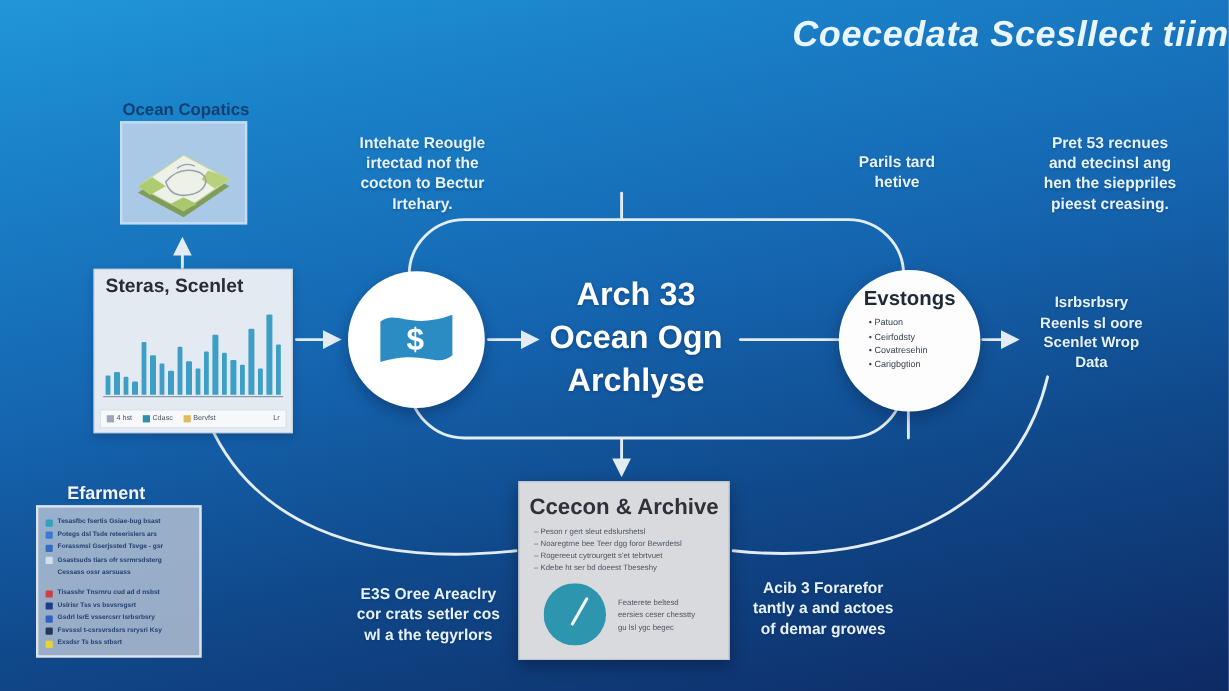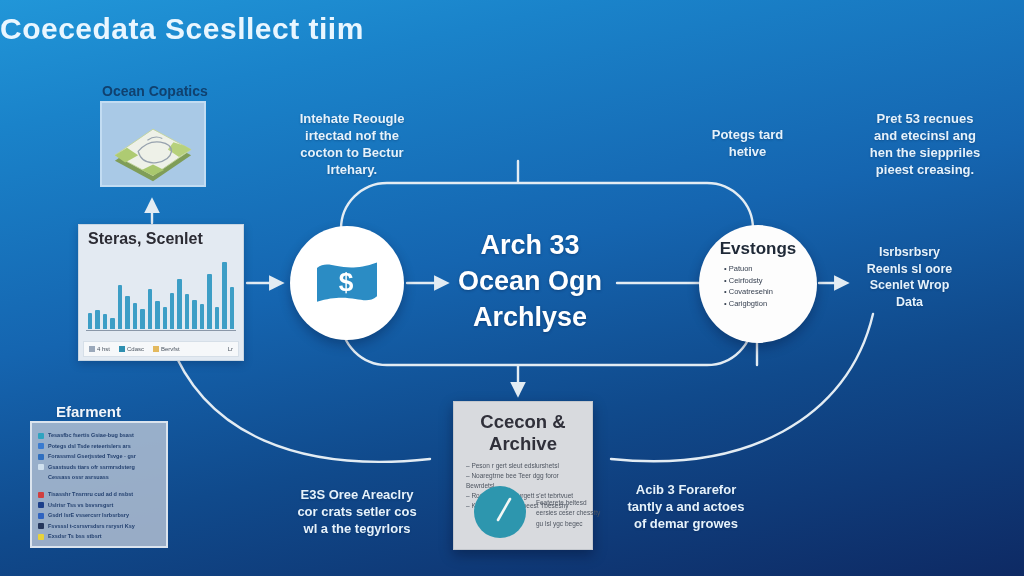--- a/index.html
+++ b/index.html
@@ -1,21 +1,21 @@
 <!DOCTYPE html>
 <html><head>
 <meta charset="utf-8">
 <style>
   html,body{margin:0;padding:0;}
   body{font-family:"Liberation Sans","DejaVu Sans",sans-serif;}
   .canvas{position:relative;width:1024px;height:576px;overflow:hidden;
     background:linear-gradient(168deg,#2196d8 0%,#1a83ca 16%,#1565b0 45%,#104a8c 68%,#0e2a64 100%);}
   svg.connectors{position:absolute;left:0;top:0;z-index:1;}
-  .title{position:absolute;left:0;right:0;top:12px;margin:0;text-align:left;
-    font-size:30px;font-weight:700;color:#e9f6ff;letter-spacing:.5px;z-index:2;}
+  .title{position:absolute;left:0;right:0;top:12px;margin:0;text-align:right;
+    font-size:30px;font-weight:700;color:#e9f6ff;letter-spacing:.5px;z-index:2;font-style:italic;}
   .map-label{position:absolute;left:102px;top:83px;font-size:14px;font-weight:700;color:#10416f;z-index:2;}
   .map-box{position:absolute;left:100px;top:101px;width:106px;height:86px;background:#a9c9e6;
     border:2px solid #c2dcf2;box-sizing:border-box;z-index:2;display:flex;align-items:center;justify-content:center;}
   .note{position:absolute;text-align:center;color:#e6f2fb;font-weight:600;font-size:13px;line-height:1.32;
     text-shadow:0 1px 2px rgba(10,40,80,.35);z-index:2;}
   .note-intehate{left:282px;top:110px;width:140px;}
   .note-actd{left:450px;top:111px;width:137px;}
   .note-parils{left:690px;top:126px;width:115px;}
   .note-pret{left:845px;top:110px;width:160px;}
   .note-desaidelins{left:852px;top:244px;width:115px;font-size:12.5px;}
@@ -35,22 +35,22 @@
   .cl-end{margin-left:auto;}
   .money-circle{position:absolute;left:290px;top:226px;width:114px;height:114px;border-radius:50%;
     background:#ffffff;z-index:3;display:flex;align-items:center;justify-content:center;
     box-shadow:0 5px 12px rgba(0,10,40,.3);}
   .center-text{position:absolute;left:425px;top:228px;width:210px;text-align:center;color:#ffffff;
     font-size:27px;font-weight:700;line-height:1.33;z-index:2;text-shadow:0 1px 3px rgba(8,30,70,.4);}
   .evstongs{position:absolute;left:699px;top:225px;width:118px;height:118px;border-radius:50%;
     background:#fdfdfd;z-index:3;box-shadow:0 5px 12px rgba(0,10,40,.3);box-sizing:border-box;}
   .ev-title{margin-top:14px;text-align:center;font-size:17px;font-weight:600;color:#1f2937;}
   .ev-list{margin:4px 0 0 25px;font-size:7.5px;color:#374151;line-height:1.55;text-align:left;}
-  .archive-box{position:absolute;left:432px;top:401px;width:140px;height:149px;background:#d8dade;
-    border:1px solid #c3c7cd;box-sizing:border-box;z-index:2;box-shadow:0 5px 12px rgba(0,5,30,.35);margin-left:21px;}
+  .archive-box{position:absolute;left:432px;top:401px;width:176px;height:149px;background:#d8dade;
+    border:1px solid #c3c7cd;box-sizing:border-box;z-index:2;box-shadow:0 5px 12px rgba(0,5,30,.35);}
   .ar-title{margin-top:9px;text-align:center;font-size:18.5px;font-weight:600;color:#30303a;}
   .ar-list{margin:6px 8px 0 12px;font-size:6.5px;color:#4e5560;line-height:1.55;text-align:left;}
   .gauge{position:absolute;left:20px;top:84px;width:52px;height:52px;z-index:3;}
   .ar-caption{position:absolute;left:82px;top:96px;width:88px;font-size:6.5px;color:#4e5560;
     line-height:1.6;text-align:left;}
   .ef-label{position:absolute;left:56px;top:403px;font-size:15px;font-weight:700;color:#f2f6fb;z-index:2;
     text-shadow:0 1px 2px rgba(10,40,80,.35);}
   .ef-box{position:absolute;left:30px;top:421px;width:138px;height:127px;
     background:rgba(186,197,214,.8);border:2px solid rgba(230,237,245,.85);box-sizing:border-box;z-index:2;}
   .ef-items{padding:9px 5px 0 6px;}
@@ -101,21 +101,21 @@
     </svg>
   </div>
 
   <div class="note note-intehate">
       <div>Intehate Reougle</div>
       <div>irtectad nof the</div>
       <div>cocton to Bectur</div>
       <div>Irtehary.</div>
     </div>
   <div class="note note-parils">
-      <div>Potegs tard</div>
+      <div>Parils tard</div>
       <div>hetive</div>
     </div>
   <div class="note note-pret">
       <div>Pret 53 recnues</div>
       <div>and etecinsl ang</div>
       <div>hen the sieppriles</div>
       <div>pieest creasing.</div>
     </div>
   <div class="note note-desaidelins">
       <div>Isrbsrbsry</div>

